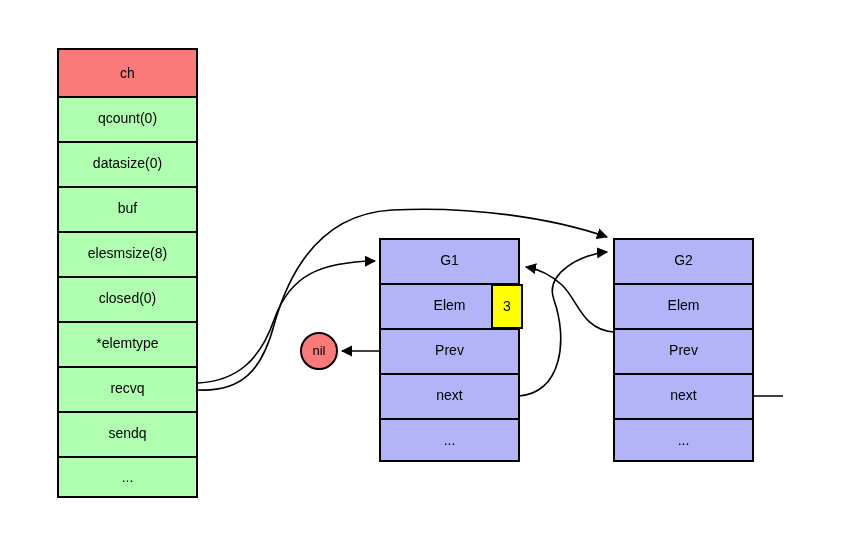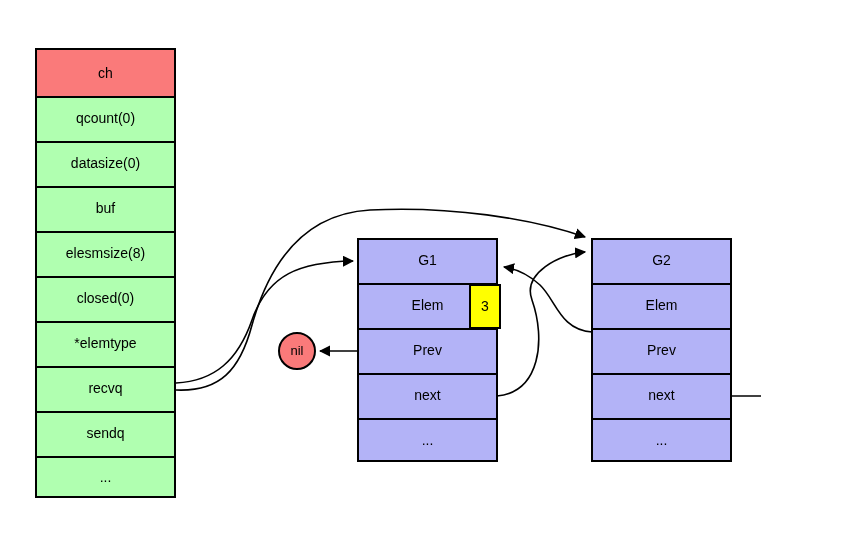--- a/index.html
+++ b/index.html
@@ -10,20 +10,21 @@
   }
   body {
     font-family: "Liberation Sans", sans-serif;
   }
   #canvas {
     position: relative;
     width: 761px;
     height: 533px;
     background: #ffffff;
     overflow: hidden;
+    margin-left: 22px;
   }
   #diagram-svg {
     position: absolute;
     left: 0;
     top: 0;
     width: 861px;
     height: 533px;
   }
   .box-rect {
     stroke: #000000;

